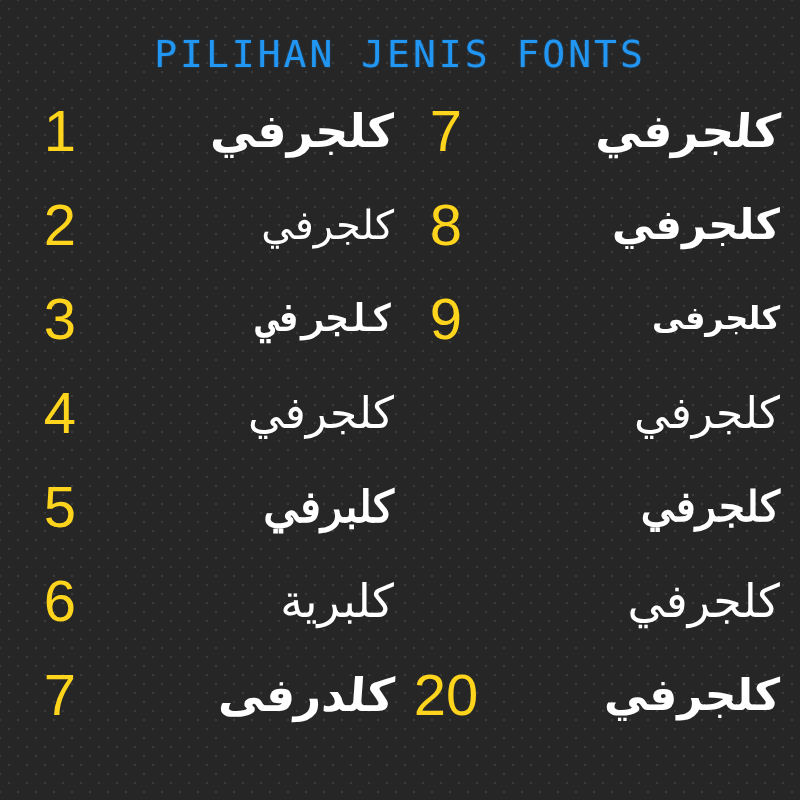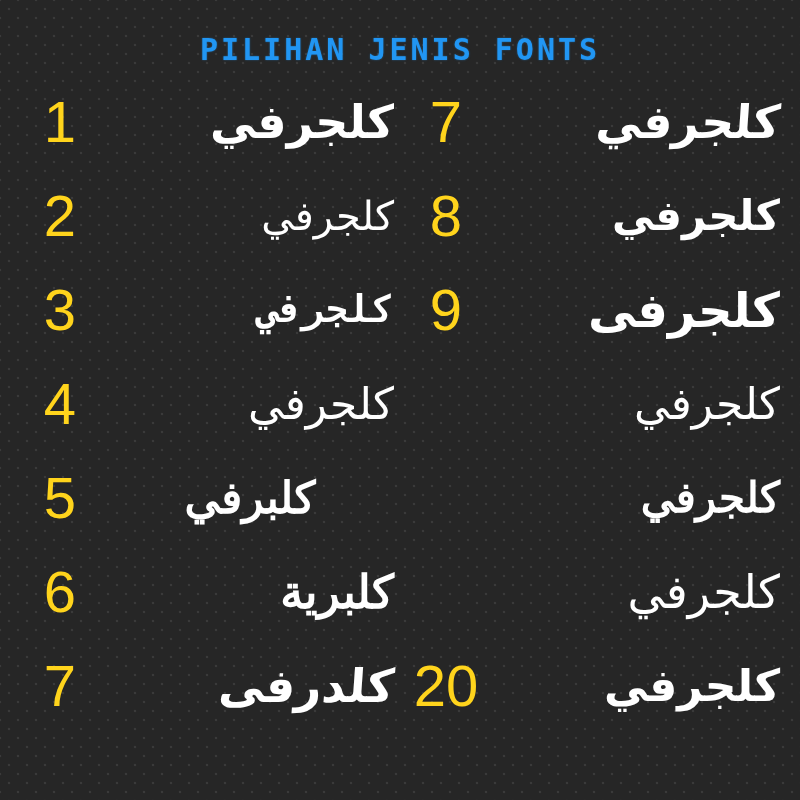--- a/index.html
+++ b/index.html
@@ -24,22 +24,22 @@
     position: absolute;
     inset: 0;
     display: flex;
     flex-direction: column;
   }
 
   .title {
     text-align: center;
     color: #2196f3;
     font-family: "DejaVu Sans Mono", monospace;
-    font-weight: bold;
-    font-size: 30px;
+    font-weight: normal;
+    font-size: 38px;
     letter-spacing: 3px;
     margin-top: 32px;
     margin-bottom: 8px;
     text-shadow: 0 0 2px rgba(33,150,243,0.5);
     white-space: nowrap;
   }
 
   .columns {
     flex: 1;
     display: flex;
@@ -82,25 +82,25 @@
     white-space: nowrap;
     padding-right: 6px;
     line-height: 1.05;
   }
 
   
   .s1 { font-family: "DejaVu Sans", sans-serif; font-size: 46px; font-weight: bold; letter-spacing: -1px; }
   .s2 { font-family: "DejaVu Serif", serif; font-size: 40px; font-weight: normal; }
   .s3 { font-family: "DejaVu Sans Mono", monospace; font-size: 38px; font-weight: bold; letter-spacing: -2px; }
   .s4 { font-family: "DejaVu Sans", sans-serif; font-size: 44px; font-weight: normal; }
-  .s5 { font-family: "DejaVu Serif", serif; font-size: 44px; font-weight: bold; letter-spacing: 1px; text-align: center; }
-  .s6 { font-family: "DejaVu Serif", serif; font-size: 46px; font-weight: bold; }
+  .s5 { font-family: "DejaVu Serif", serif; font-size: 44px; font-weight: bold; letter-spacing: 1px; }
+  .s6 { font-family: "DejaVu Serif", serif; font-size: 46px; font-weight: normal; }
   .s7 { font-family: "DejaVu Sans", sans-serif; font-size: 46px; font-weight: bold; transform: skewX(-4deg); }
   .s8 { font-family: "DejaVu Sans", sans-serif; font-size: 42px; font-weight: bold; letter-spacing: -1px; }
-  .s9 { font-family: "DejaVu Sans", sans-serif; font-size: 48px; font-weight: bold; }
+  .s9 { font-family: "DejaVu Sans", sans-serif; font-size: 32px; font-weight: bold; }
   .s10 { font-family: "DejaVu Sans", sans-serif; font-size: 44px; font-weight: normal; }
   .s11 { font-family: "DejaVu Serif", serif; font-size: 42px; font-weight: bold; letter-spacing: -2px; }
   .s12 { font-family: "DejaVu Serif", serif; font-size: 46px; font-weight: normal; }
   .s13 { font-family: "DejaVu Sans", sans-serif; font-size: 44px; font-weight: bold; }
 </style>
 </head>
 <body>
 
 <div class="poster">
 

